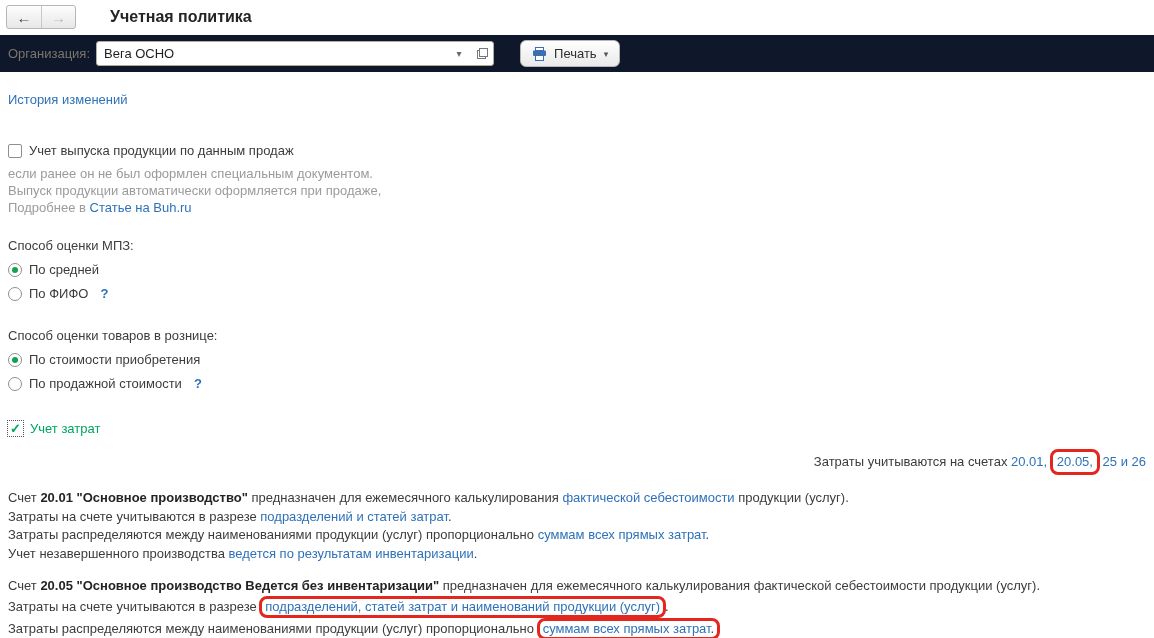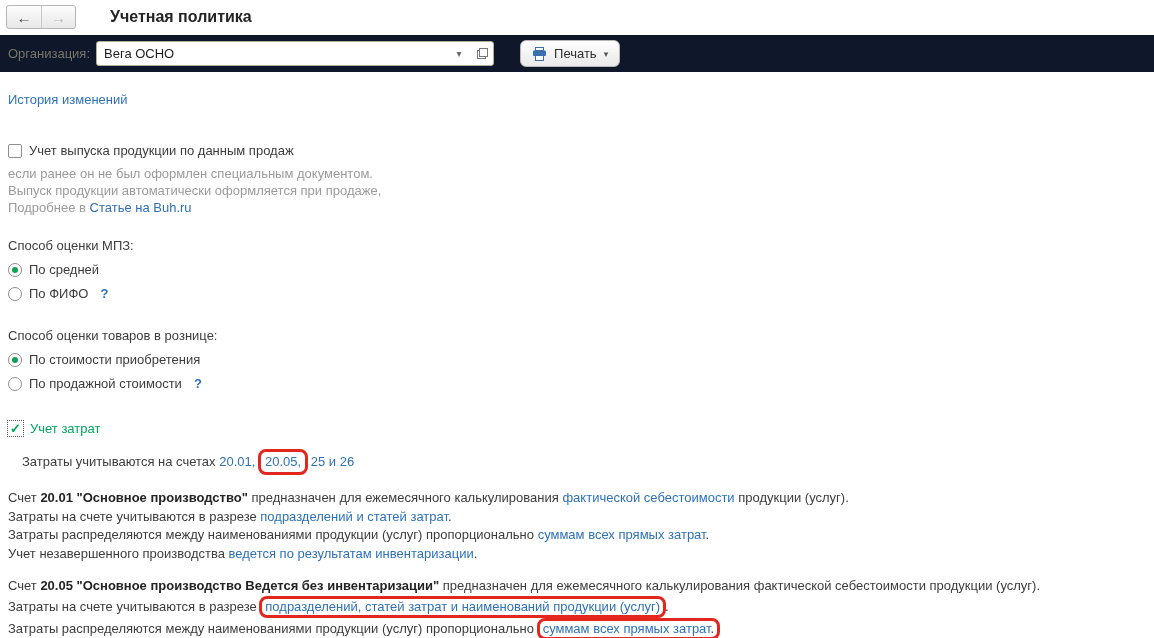--- a/index.html
+++ b/index.html
@@ -77,21 +77,21 @@
     background:#fff; display:flex; align-items:center; justify-content:center;
     flex:0 0 auto; cursor:pointer;
   }
   .radio .dot { width:6px; height:6px; border-radius:50%; background:#12a150; }
   .sec-prod-chk { margin-top:36px; }
   .note { color:#9b9b9b; margin-top:7px; line-height:17px; }
   .group-title { margin-top:22px; }
   .opt { margin-top:9px; }
   .group2 { margin-top:27px; }
   .costs-chk { margin-top:30px; color:#00a65e; }
-  .accounts { margin:13px 0 0 14px; }
+  .accounts { margin:13px 0 0 14px;text-align:right; }
   .para { margin-top:14px; line-height:18.5px; }
   .b { font-weight:bold; color:#232323; }
   .redbox {
     border:3px solid #e3271e; border-radius:8px; padding:0 3px;
     margin:0 -1px; display:inline-block; line-height:16px;
   }
   .redbox-acc { padding:2px 4px; }
 </style>
 </head>
 <body>

